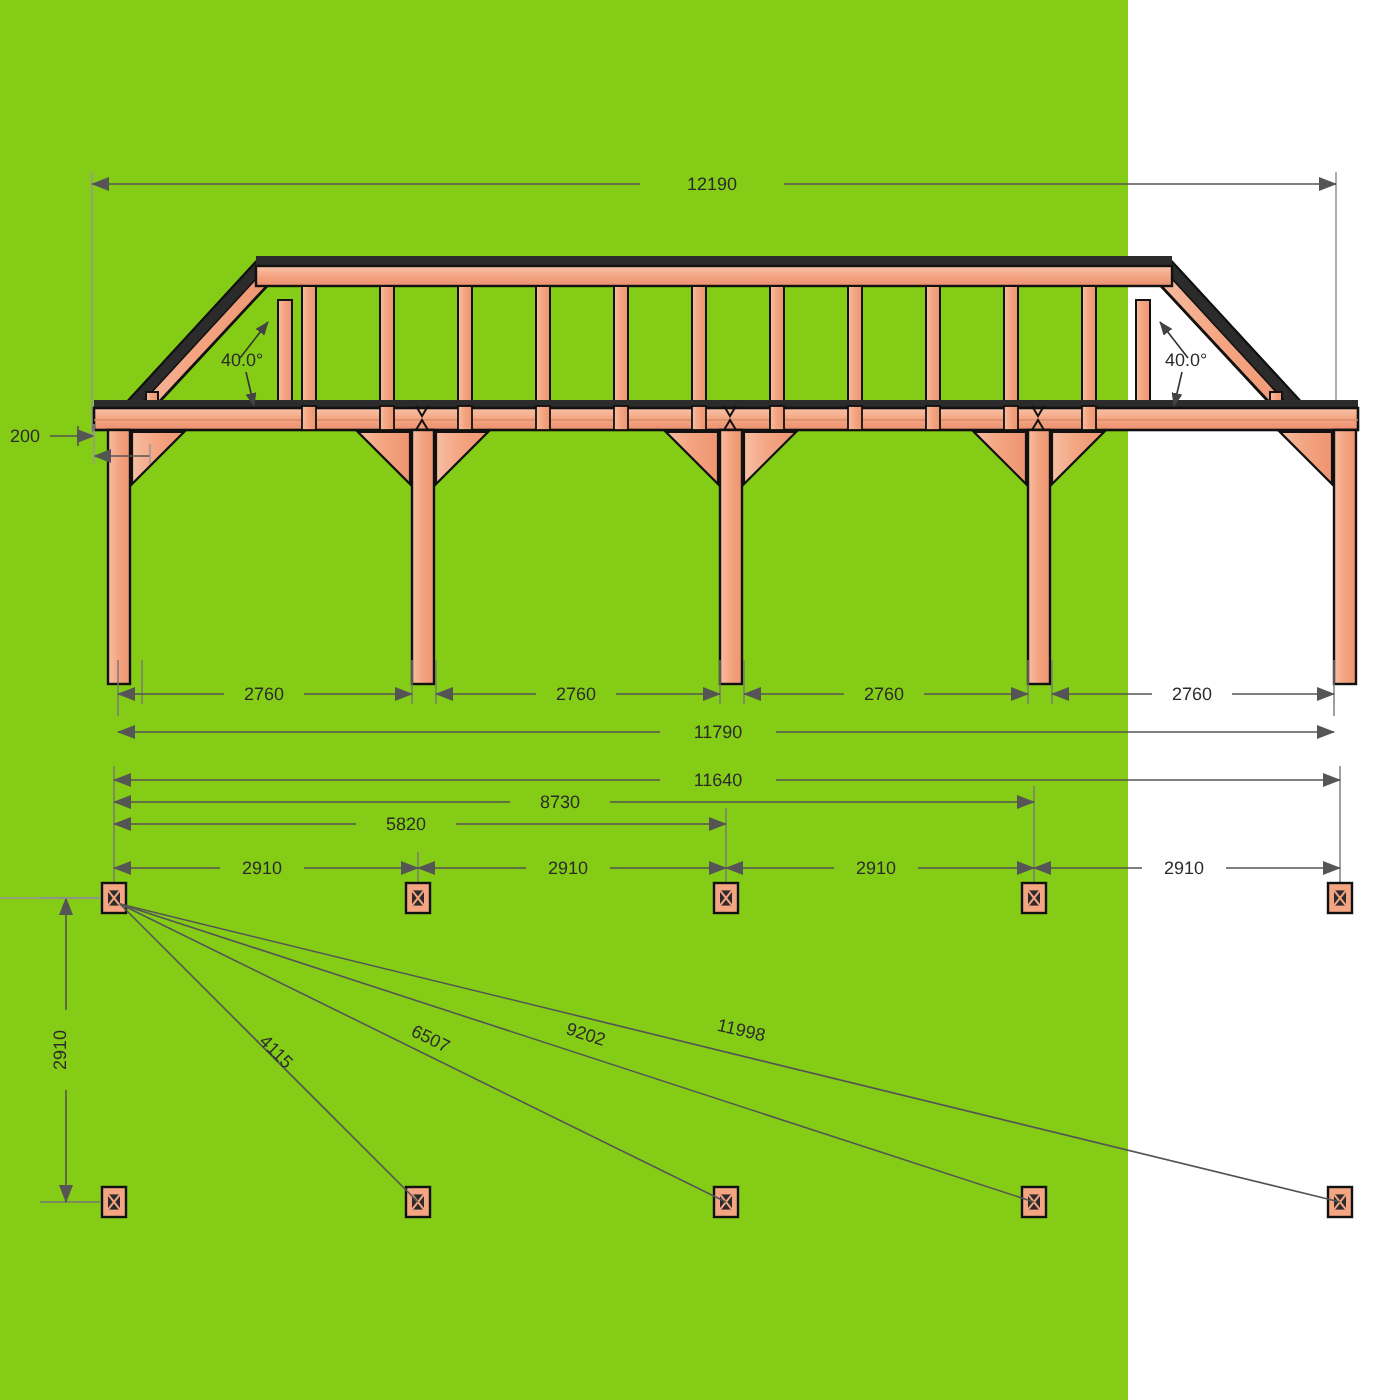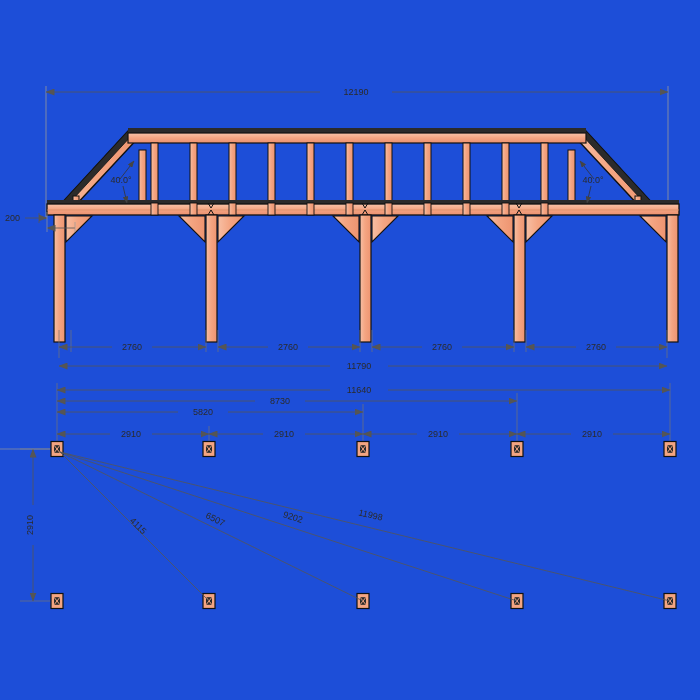--- a/index.html
+++ b/index.html
@@ -1,17 +1,17 @@
 <!DOCTYPE html>
 <html><head>
 <meta charset="utf-8">
 <style>
   html,body{margin:0;padding:0;background:#ffffff;}
   body{width:700px;height:700px;overflow:hidden;font-family:"Liberation Sans",sans-serif;}
-  #stage{position:relative;width:700px;height:700px;background:#1d4ed8;}
+  #stage{position:relative;width:564px;height:700px;background:#84cc16;}
   svg{display:block;}
   .dimtxt{font-family:"Liberation Sans",sans-serif;font-size:9px;fill:#2b2b2b;}
 </style>
 </head>
 <body>
 
 <div id="stage">
 <svg width="700" height="700" viewBox="0 0 700 700" xmlns="http://www.w3.org/2000/svg">
 
   <defs>

